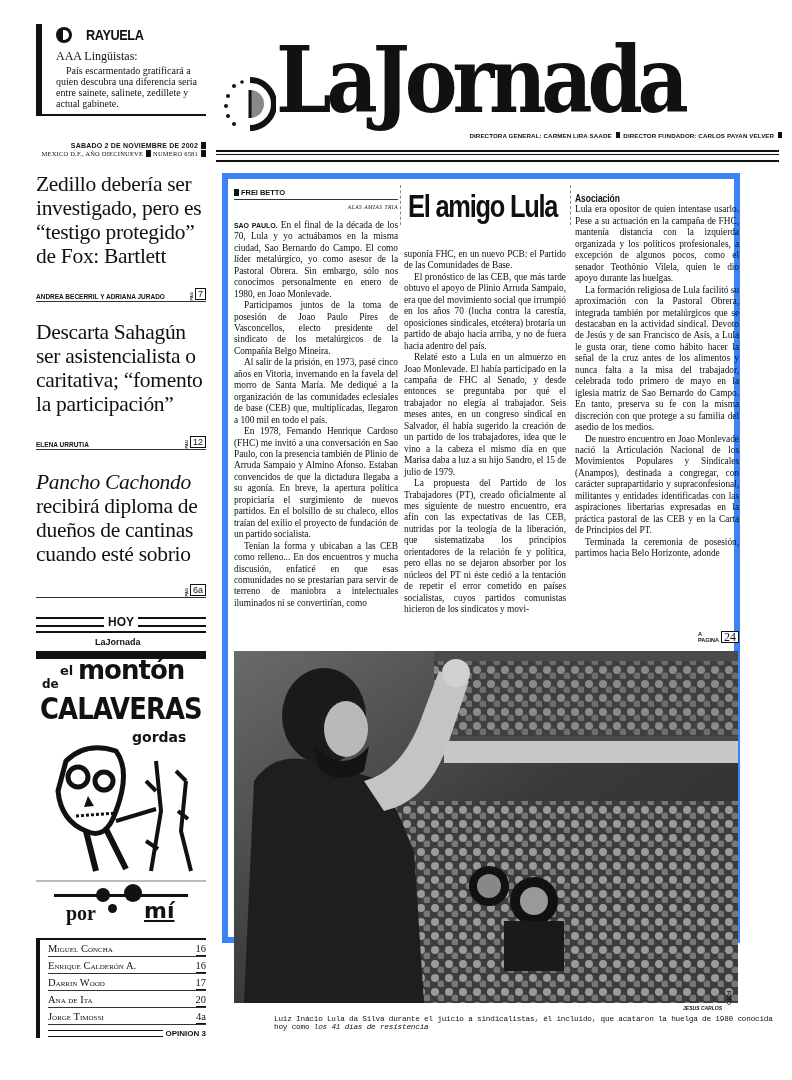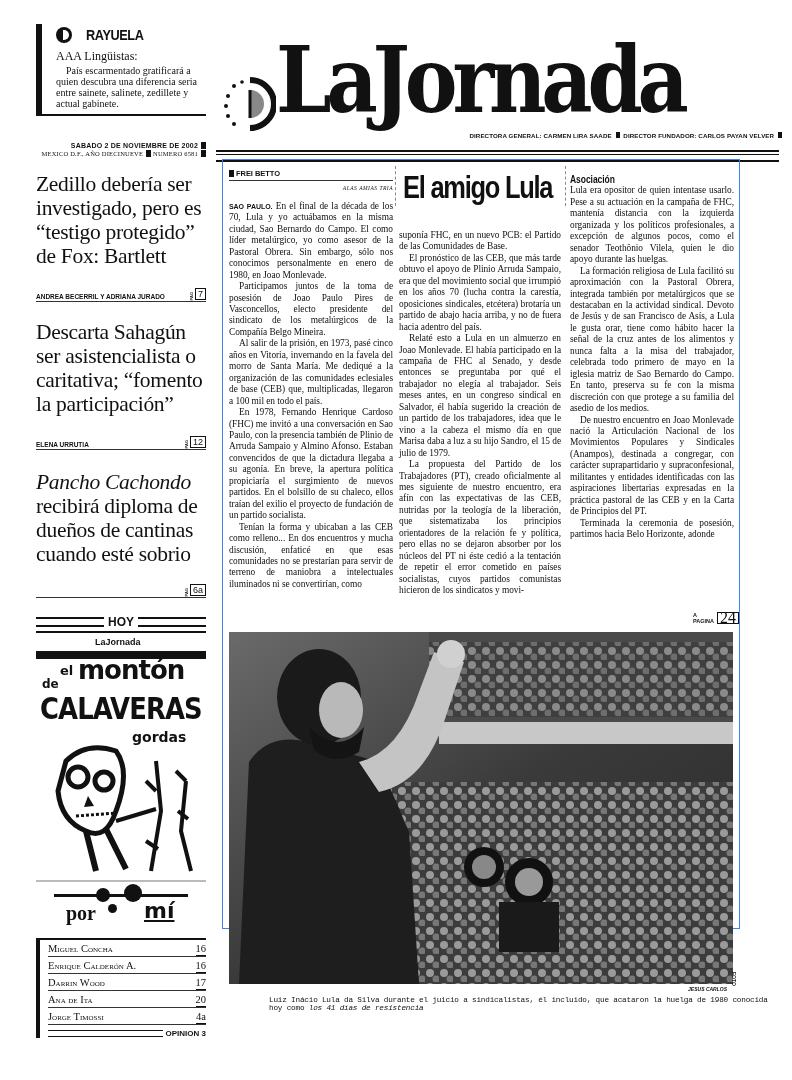--- a/index.html
+++ b/index.html
@@ -31,21 +31,21 @@
   
   .hoy-band{display:flex;align-items:center;gap:4px;font-family:"Liberation Sans",sans-serif;font-weight:bold;font-size:12px;}
   .hoy-band .ln{flex:1;height:6px;border-top:2px solid #111;border-bottom:2px solid #111;}
   
   #opinion{left:36px;top:940px;width:170px;border-left:4px solid #111;padding-left:8px;box-sizing:border-box;}
   .op-row{display:flex;justify-content:space-between;font-size:10.5px;font-variant:small-caps;border-bottom:1px solid #333;height:16px;line-height:17px;}
   .op-row .num{font-variant:normal;border-bottom:1px solid #111;}
   .op-foot{display:flex;align-items:center;gap:3px;margin-top:4px;font-family:"Liberation Sans",sans-serif;font-weight:bold;font-size:8px;}
   .op-foot .ln{flex:1;height:5px;border-top:1.5px solid #111;border-bottom:1.5px solid #111;}
   
-  #article{left:222px;top:159px;width:518px;height:770px;border:1px solid #3b82f6;box-sizing:border-box;}
+  #article{left:222px;top:173px;width:518px;height:770px;border:6px solid #3b82f6;box-sizing:border-box;}
   .col{position:absolute;font-size:9.4px;line-height:11.45px;text-align:justify;letter-spacing:-0.05px;}
   .col p{margin:0;text-indent:10px;}
   .col p.noind{text-indent:0;}
   .col-rule{position:absolute;width:0;border-left:1px dashed #888;}
   .author{font-family:"Liberation Sans",sans-serif;font-weight:bold;font-size:7.5px;display:flex;align-items:center;gap:2px;border-bottom:1px solid #333;padding-bottom:1px;}
   .author .sq{width:5px;height:7px;background:#111;display:inline-block;}
   .transl{font-size:5.5px;font-style:italic;text-align:right;font-variant:small-caps;letter-spacing:0.5px;margin:2px 0 6px;}
   .place{font-family:"Liberation Sans",sans-serif;font-size:7px;font-weight:bold;}
   #art-title{left:180px;top:10px;font-family:"Liberation Sans",sans-serif;font-weight:bold;font-size:31px;letter-spacing:-1.5px;transform:scaleX(0.82);transform-origin:left;}
   .subhead{font-family:"Liberation Sans",sans-serif;font-weight:bold;font-size:10px;margin-top:6px;transform:scaleX(0.85);transform-origin:left;}
@@ -233,21 +233,21 @@
   <div class="col" style="left:347px;top:8px;width:164px;">
     <div class="subhead">Asociación</div>
     <p class="noind">Lula era opositor de quien intentase usarlo. Pese a su actuación en la campaña de FHC, mantenía distancia con la izquierda organizada y los políticos profesionales, a excepción de algunos pocos, como el senador Teothônio Vilela, quien le dio apoyo durante las huelgas.</p>
     <p>La formación religiosa de Lula facilitó su aproximación con la Pastoral Obrera, integrada también por metalúrgicos que se destacaban en la actividad sindical. Devoto de Jesús y de san Francisco de Asís, a Lula le gusta orar, tiene como hábito hacer la señal de la cruz antes de los alimentos y nunca falta a la misa del trabajador, celebrada todo primero de mayo en la iglesia matriz de Sao Bernardo do Campo. En tanto, preserva su fe con la misma discreción con que protege a su familia del asedio de los medios.</p>
     <p>De nuestro encuentro en Joao Monlevade nació la Articulación Nacional de los Movimientos Populares y Sindicales (Anampos), destinada a congregar, con carácter suprapartidario y supraconfesional, militantes y entidades identificadas con las aspiraciones libertarias expresadas en la práctica pastoral de las CEB y en la Carta de Principios del PT.</p>
     <p>Terminada la ceremonia de posesión, partimos hacia Belo Horizonte, adonde</p>
   </div>
 
   <div class="abs" style="left:470px;top:452px;display:flex;align-items:flex-end;gap:2px;background:#fff;">
     <span id="cont">A PAGINA</span>
-    <span style="font-size:16px;border:1px solid #111;padding:0 2px;line-height:10px;">24</span>
+    <span style="font-size:12px;border:1px solid #111;padding:0 2px;line-height:10px;">24</span>
   </div>
 
   <div id="photo" class="abs">
     <svg width="504" height="352" viewBox="0 0 504 352">
       <defs>
         <linearGradient id="bg" x1="0" y1="0" x2="1" y2="1">
           <stop offset="0" stop-color="#6a6a6a"></stop>
             <stop offset="0.5" stop-color="#3a3a3a"></stop>
             <stop offset="1" stop-color="#2a2a2a"></stop>
         </linearGradient>

